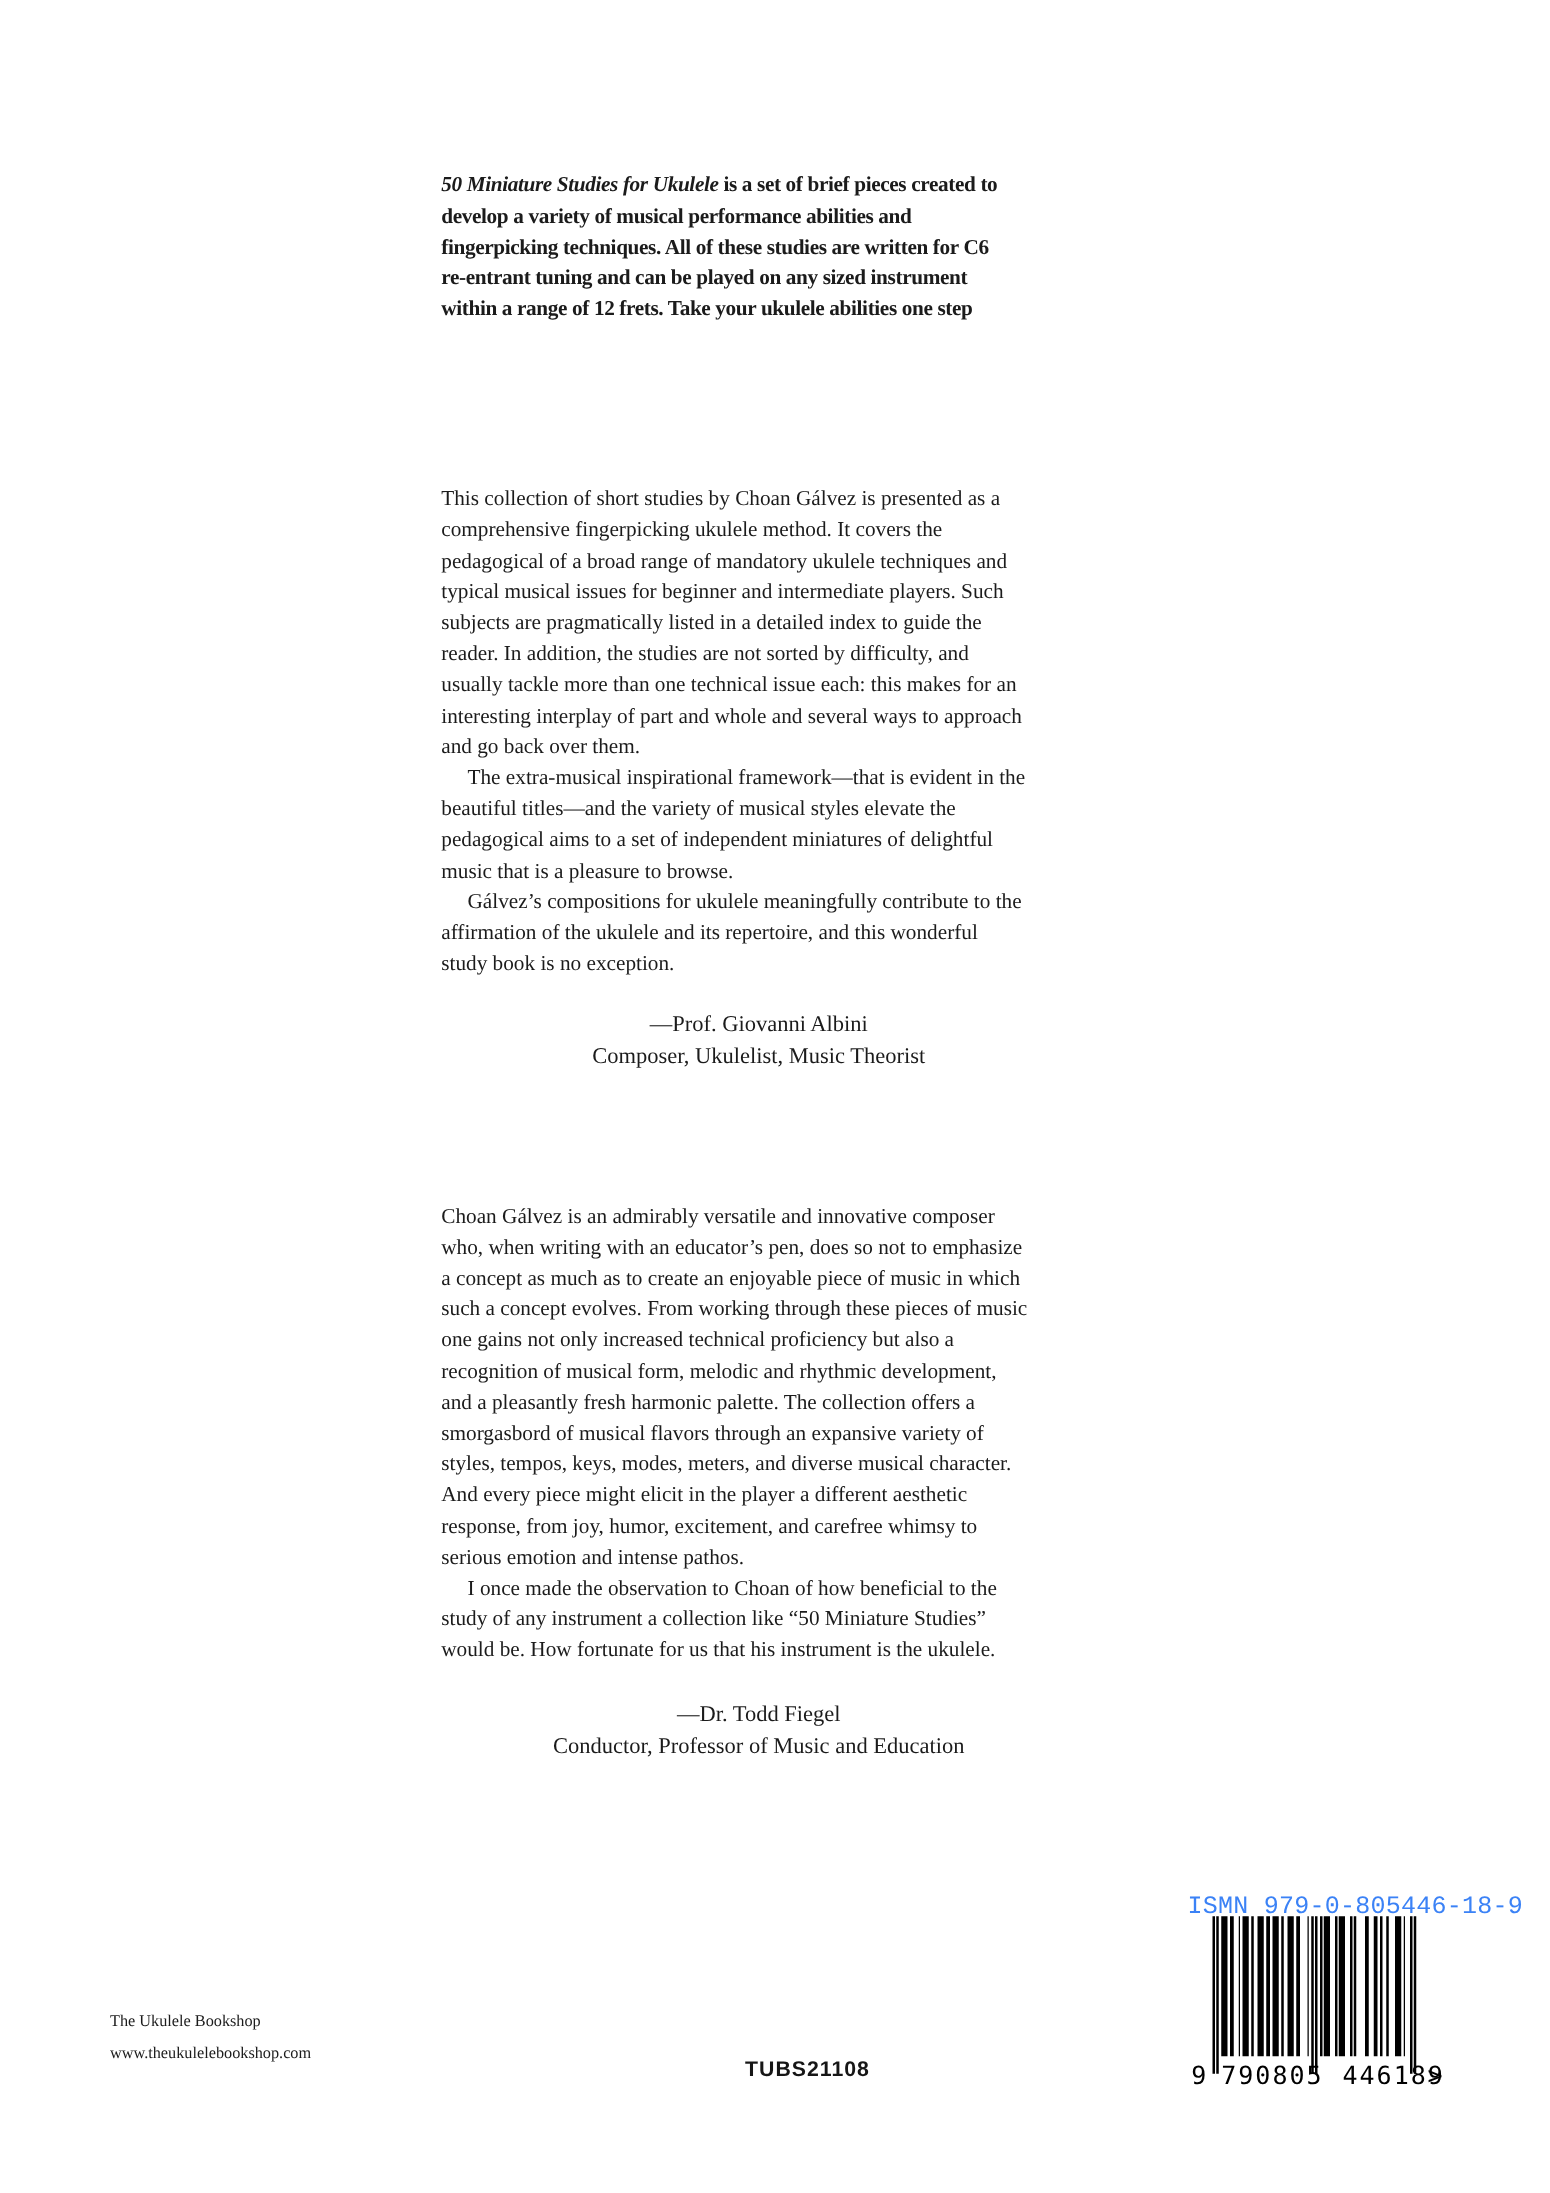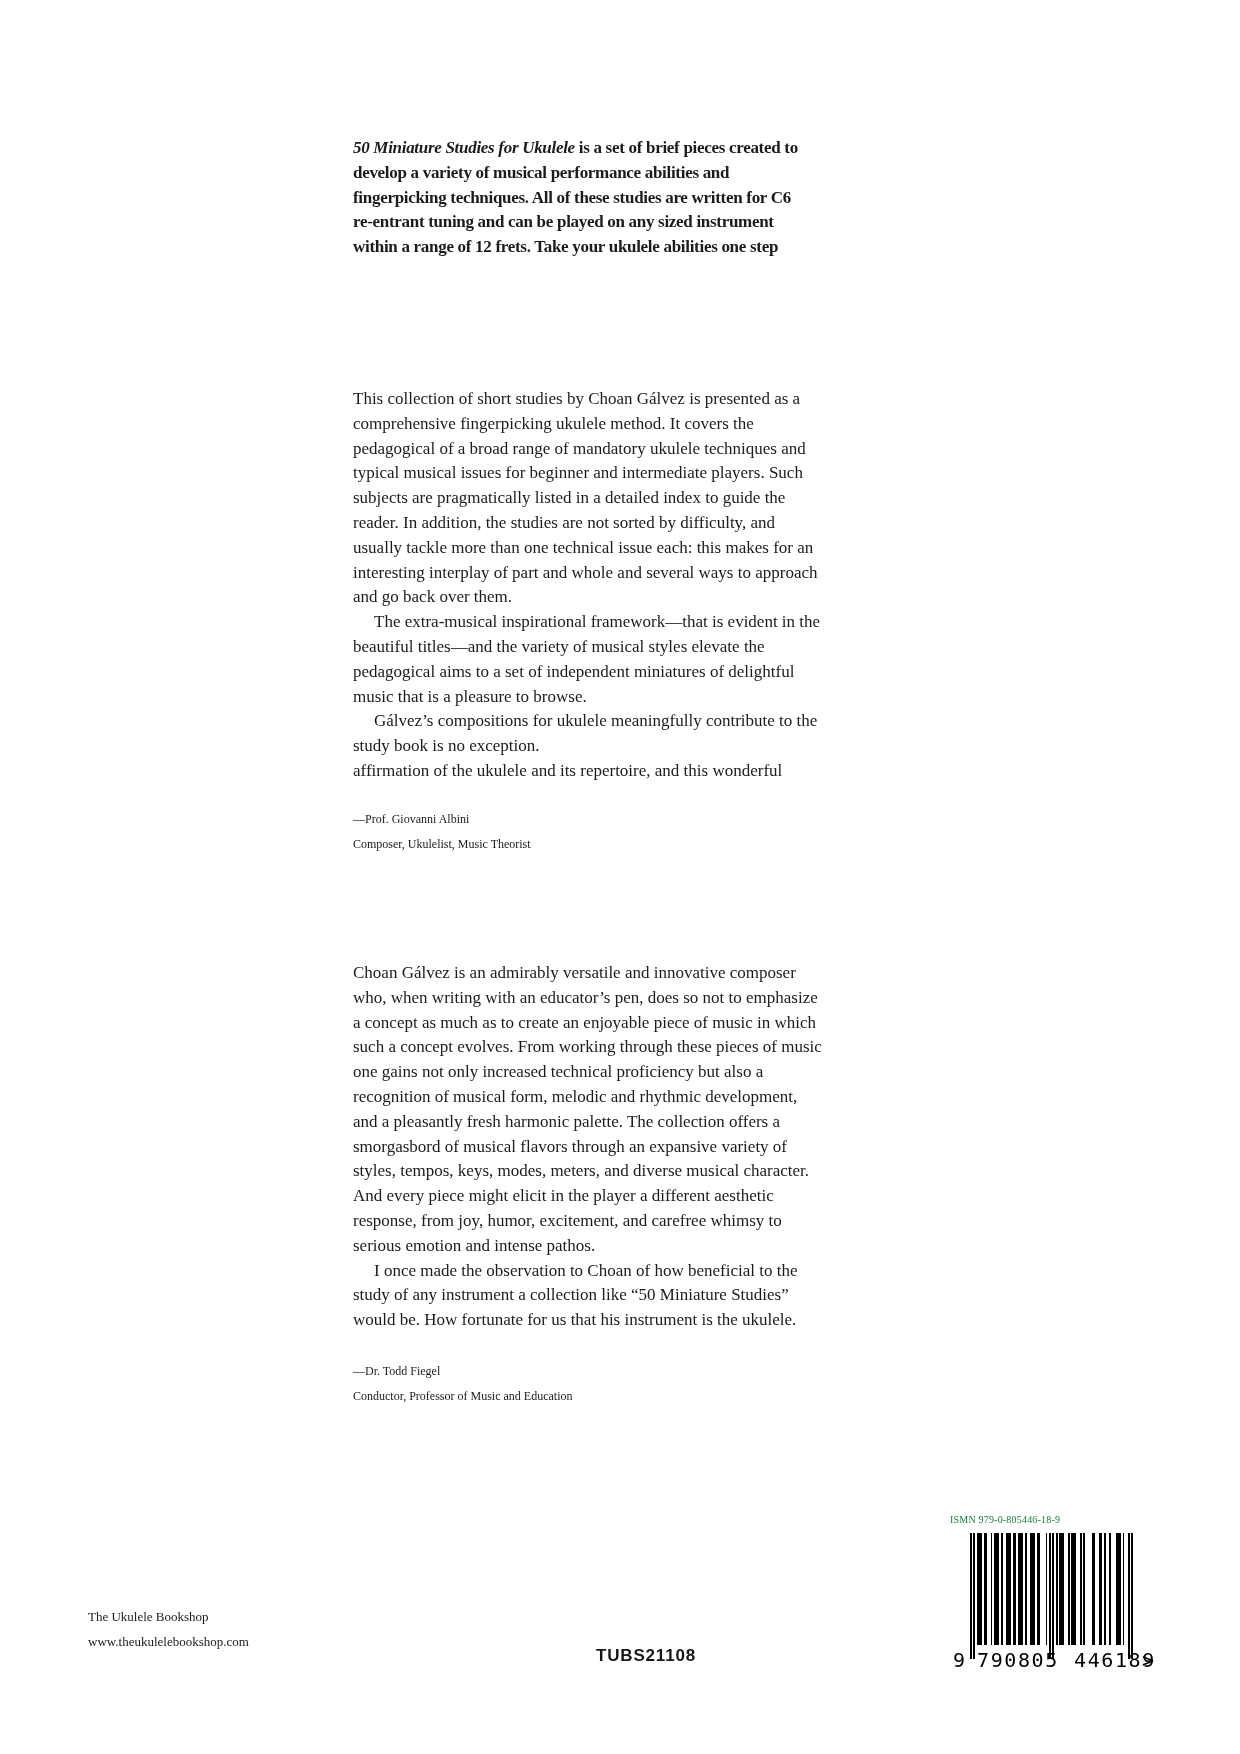--- a/index.html
+++ b/index.html
@@ -24,24 +24,24 @@
     font-weight:700;
     letter-spacing:-0.3px;
     top:136px;
   }
   .intro .booktitle{font-style:italic;}
   .review-1{top:387px;}
   .review-2{top:961px;}
   .indent{padding-left:21px;}
   .signature-block{
     position:absolute;
-    left:353px;
+    left:341px;
     width:532px;
-    text-align:left;
-    font-size:12px;
+    text-align:center;
+    font-size:18px;
     line-height:25px;
   }
   .sig-1{top:807px;}
   .sig-2{top:1359px;}
   .publisher{
     position:absolute;
     left:88px;
     top:1604px;
     font-size:13px;
     line-height:25px;
@@ -63,24 +63,24 @@
     position:absolute;
     left:950px;
     top:1514px;
     width:215px;
     height:165px;
   }
   .ismn{
     position:absolute;
     left:0;
     top:0;
-    font-family:Liberation Serif, serif;
-    font-size:10px;
+    font-family:Liberation Mono, monospace;
+    font-size:20px;
     letter-spacing:0.2px;
-    color:#15803d;
+    color:#3b82f6;
     white-space:nowrap;
   }
   .bars{
     position:absolute;
     left:20px;
     top:19px;
     width:164px;
     height:127px;
   }
   .bar{
@@ -126,22 +126,22 @@
       <div class="line">subjects are pragmatically listed in a detailed index to guide the</div>
       <div class="line">reader. In addition, the studies are not sorted by difficulty, and</div>
       <div class="line">usually tackle more than one technical issue each: this makes for an</div>
       <div class="line">interesting interplay of part and whole and several ways to approach</div>
       <div class="line">and go back over them.</div>
       <div class="line indent">The extra-musical inspirational framework—that is evident in the</div>
       <div class="line">beautiful titles—and the variety of musical styles elevate the</div>
       <div class="line">pedagogical aims to a set of independent miniatures of delightful</div>
       <div class="line">music that is a pleasure to browse.</div>
       <div class="line indent">Gálvez’s compositions for ukulele meaningfully contribute to the</div>
+      <div class="line">affirmation of the ukulele and its repertoire, and this wonderful</div>
       <div class="line">study book is no exception.</div>
-      <div class="line">affirmation of the ukulele and its repertoire, and this wonderful</div>
     </div>
 
   <div class="signature-block sig-1">
     <div>—Prof. Giovanni Albini</div>
     <div>Composer, Ukulelist, Music Theorist</div>
   </div>
 
   <div class="textblock review-2">
       <div class="line">Choan Gálvez is an admirably versatile and innovative composer</div>
       <div class="line">who, when writing with an educator’s pen, does so not to emphasize</div>

